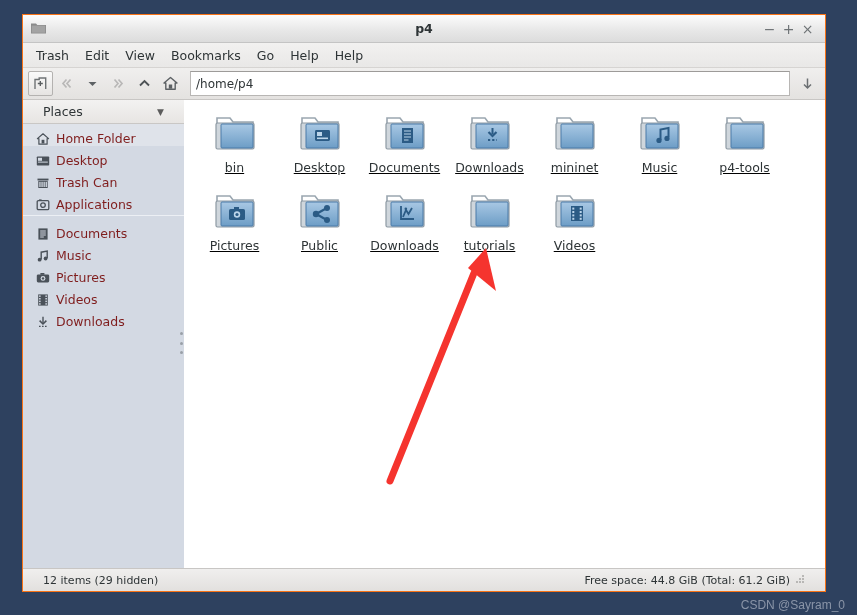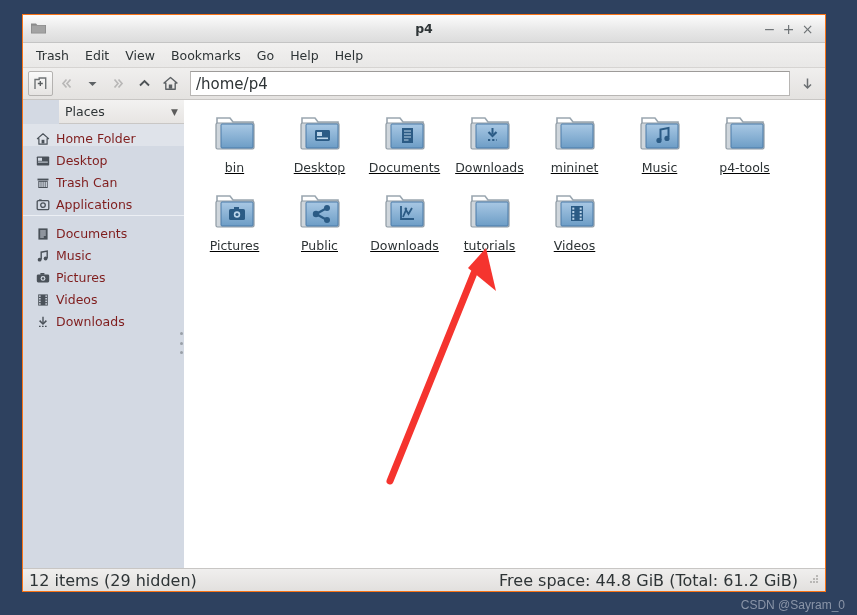--- a/index.html
+++ b/index.html
@@ -123,21 +123,21 @@
   #pathentry {
     flex: 1 1 auto;
     height: 25px;
     margin: 0 4px 0 6px;
     background: #ffffff;
     border: 1px solid #b8b6b4;
     border-top-color: #9d9b99;
     display: flex;
     align-items: center;
     padding-left: 5px;
-    font-size: 15px;
+    font-size: 12px;
     color: #2e3436;
     box-sizing: border-box;
   }
 
   
   #body {
     flex: 1 1 auto;
     display: flex;
     min-height: 0;
     background: #ffffff;
@@ -151,25 +151,24 @@
     flex-direction: column;
     flex: 0 0 auto;
     position: relative;
   }
   #places-header {
     height: 23px;
     background: linear-gradient(to bottom,#f3f2f1,#e7e5e3);
     border-bottom: 1px solid #c9c7c5;
     display: flex;
     align-items: center;
-    padding: 0 6px;
+    padding: 0 20px;
     font-size: 12.5px;
     color: #2e3436;
     flex: 0 0 auto;
-    margin-left: 36px;
   }
   #places-header .caret {
     margin-left: auto;
     font-size: 9px;
     color: #5c5c5c;
   }
   .place-row {
     height: 22px;
     display: flex;
     align-items: flex-end;
@@ -251,26 +250,26 @@
     line-height: 1.15;
   }
 
   
   #statusbar {
     height: 22px;
     background: linear-gradient(to bottom,#f0efee,#e2e0de);
     border-top: 1px solid #c8c6c4;
     display: flex;
     align-items: center;
-    padding: 0 6px;
-    font-size: 16px;
+    padding: 0 20px;
+    font-size: 11px;
     color: #2e3436;
     flex: 0 0 auto;
   }
-  #statusbar .right { margin-left: auto; display:flex; align-items:center; gap:12px;}
+  #statusbar .right { margin-left: auto; display:flex; align-items:center; gap:6px;}
   #resize-grip {
     width: 9px; height: 10px;
     display: grid;
     grid-template-columns: repeat(3, 3px);
     grid-template-rows: repeat(3, 3px);
   }
   #resize-grip i { width:2px;height:2px;background:#a9a7a5;border-radius:50%;display:block;}
   #resize-grip i.hid { visibility: hidden; }
 
   

